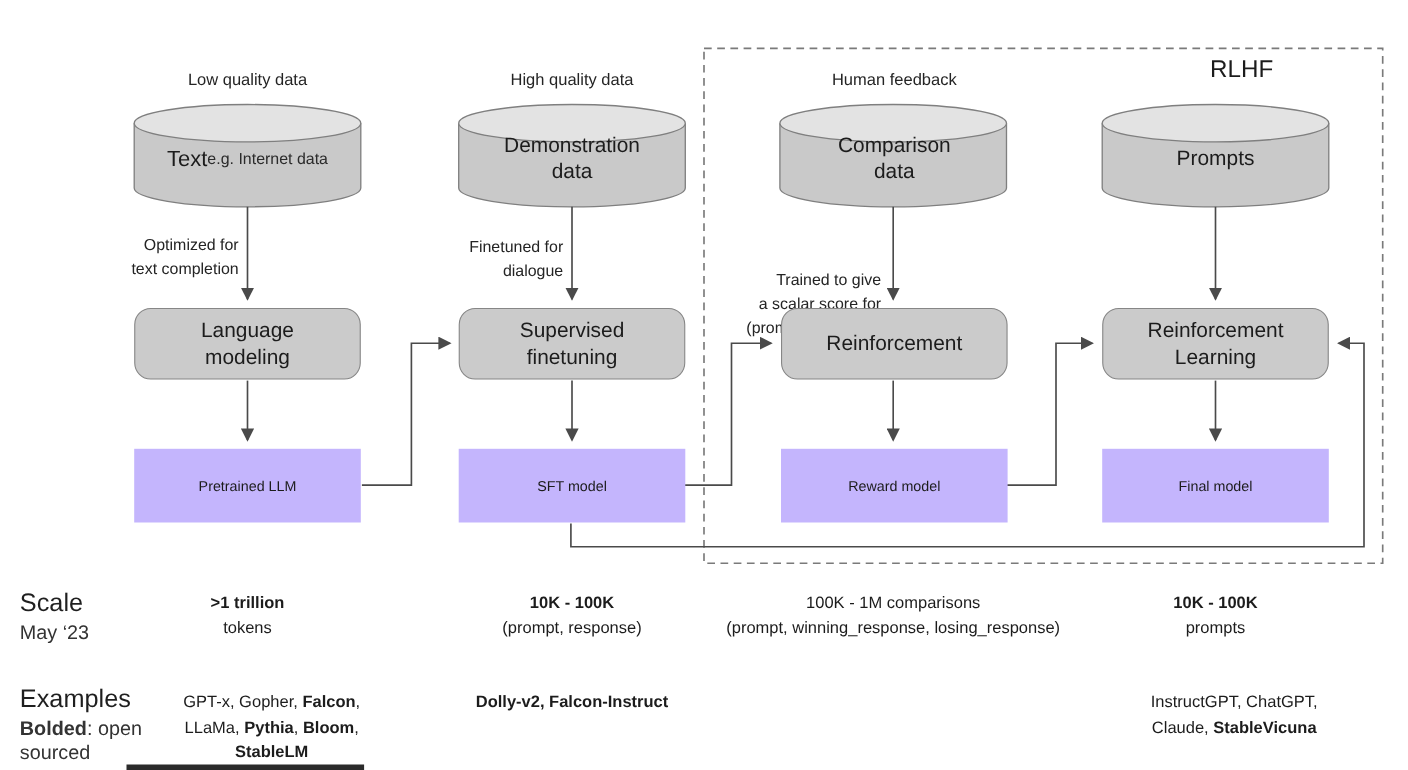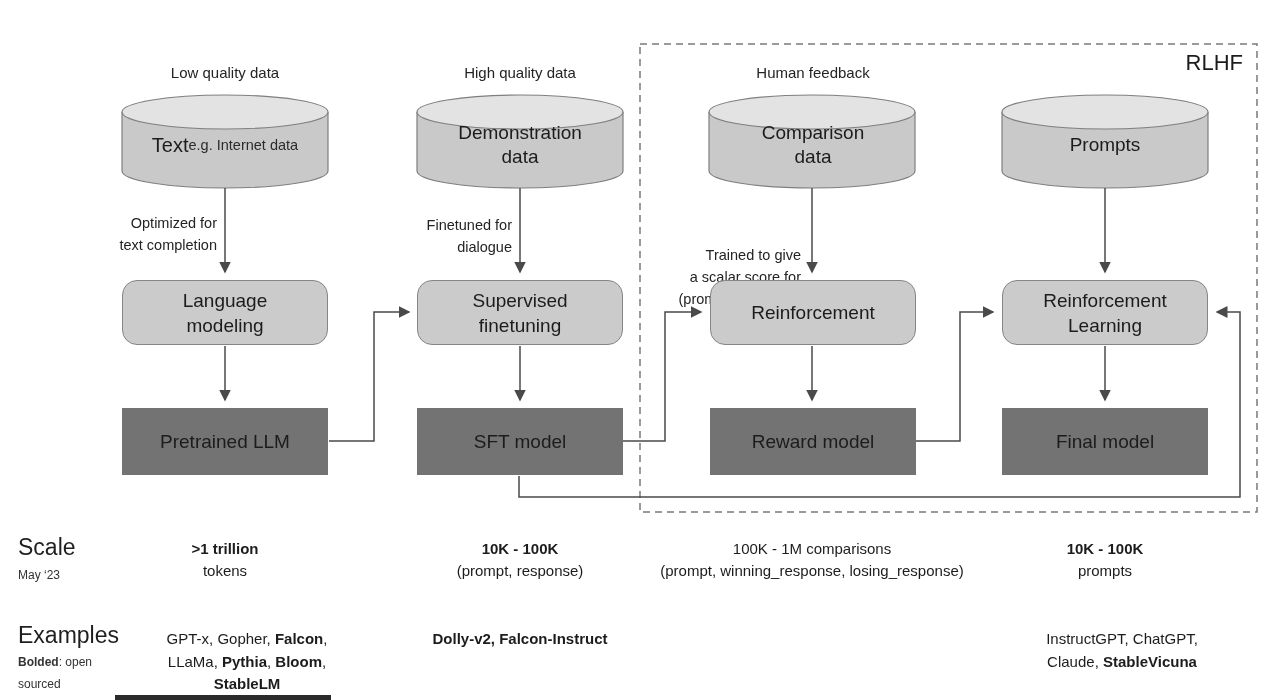--- a/index.html
+++ b/index.html
@@ -19,27 +19,27 @@
   .cyl-sub{font-size:14.5px;color:#2b2b2b;}
   .arrow-note{position:absolute;text-align:right;font-size:14.5px;line-height:22px;color:#242424;}
   .n1{right:1063px;top:212px;width:220px;}
   .n2{right:768px;top:214px;width:220px;}
   .n3{right:479px;top:202px;width:230px;margin-top:42px;}
   .n4{right:186px;top:202px;width:250px;}
   .process{position:absolute;top:280px;width:206px;height:65px;box-sizing:border-box;
     background:#cbcbcb;border:1.5px solid #868686;border-radius:15px;
     display:flex;align-items:center;justify-content:center;text-align:center;
     font-size:19px;line-height:25px;color:#1c1c1c;}
-  .model{position:absolute;top:408px;width:206px;height:67px;background:#737373;
+  .model{position:absolute;top:408px;width:206px;height:67px;background:#c4b5fd;
     display:flex;align-items:center;justify-content:center;text-align:center;
-    font-size:19px;color:#1c1c1c;}
-  .rlhf-label{position:absolute;left:1100px;top:50px;width:143px;text-align:right;
+    font-size:13px;color:#1c1c1c;}
+  .rlhf-label{position:absolute;left:1100px;top:50px;width:143px;
     font-size:22px;color:#1c1c1c;}
   .row-label{position:absolute;left:18px;font-size:23px;color:#1f1f1f;}
-  .row-sublabel{position:absolute;left:18px;font-size:12px;line-height:22px;color:#333333;}
+  .row-sublabel{position:absolute;left:18px;font-size:18px;line-height:22px;color:#333333;}
   .scale-cell{position:absolute;top:538px;text-align:center;font-size:15px;line-height:22px;color:#1c1c1c;}
   .sc1{left:122px;width:206px;} .sc2{left:417px;width:206px;}
   .sc3{left:627px;width:370px;} .sc4{left:1002px;width:206px;}
   .ex-cell{position:absolute;top:628px;text-align:center;font-size:15px;line-height:22.5px;color:#1c1c1c;}
   .ec1{left:137px;width:220px;} .ec2{left:395px;width:250px;} .ec4{left:1012px;width:220px;}
   .bottom-bar{position:absolute;left:115px;top:695px;width:216px;height:5px;background:#2b2b2b;}
 </style>
 </head>
 <body>
 

